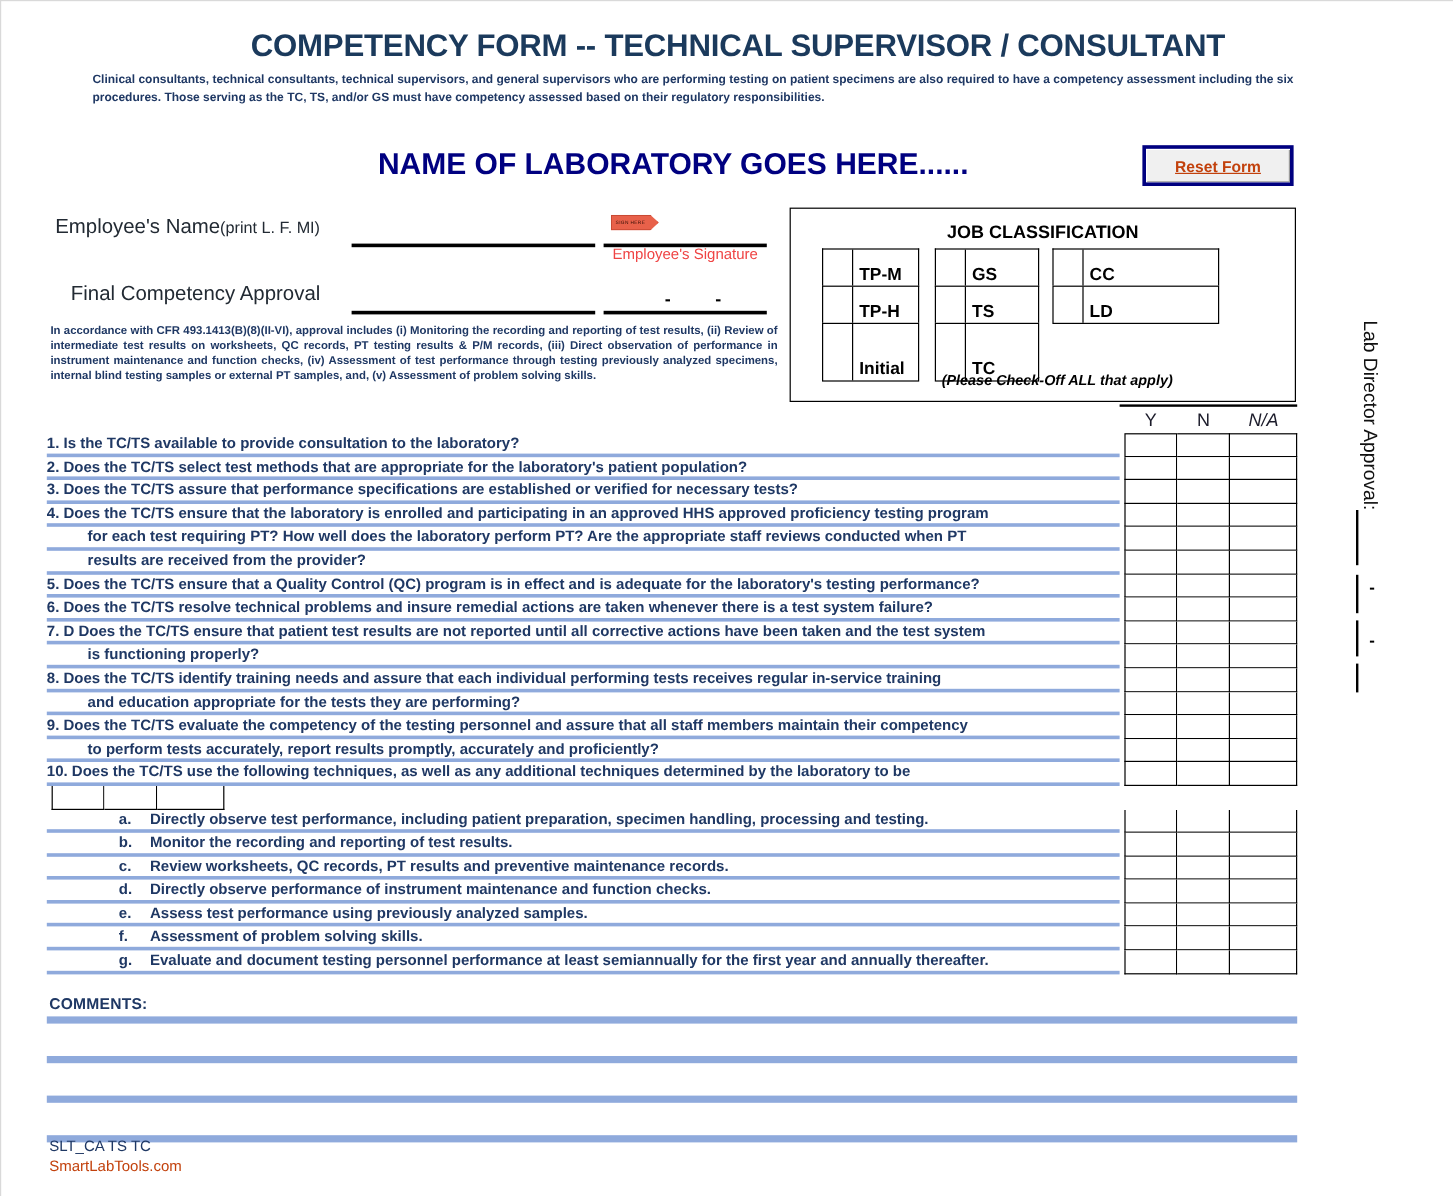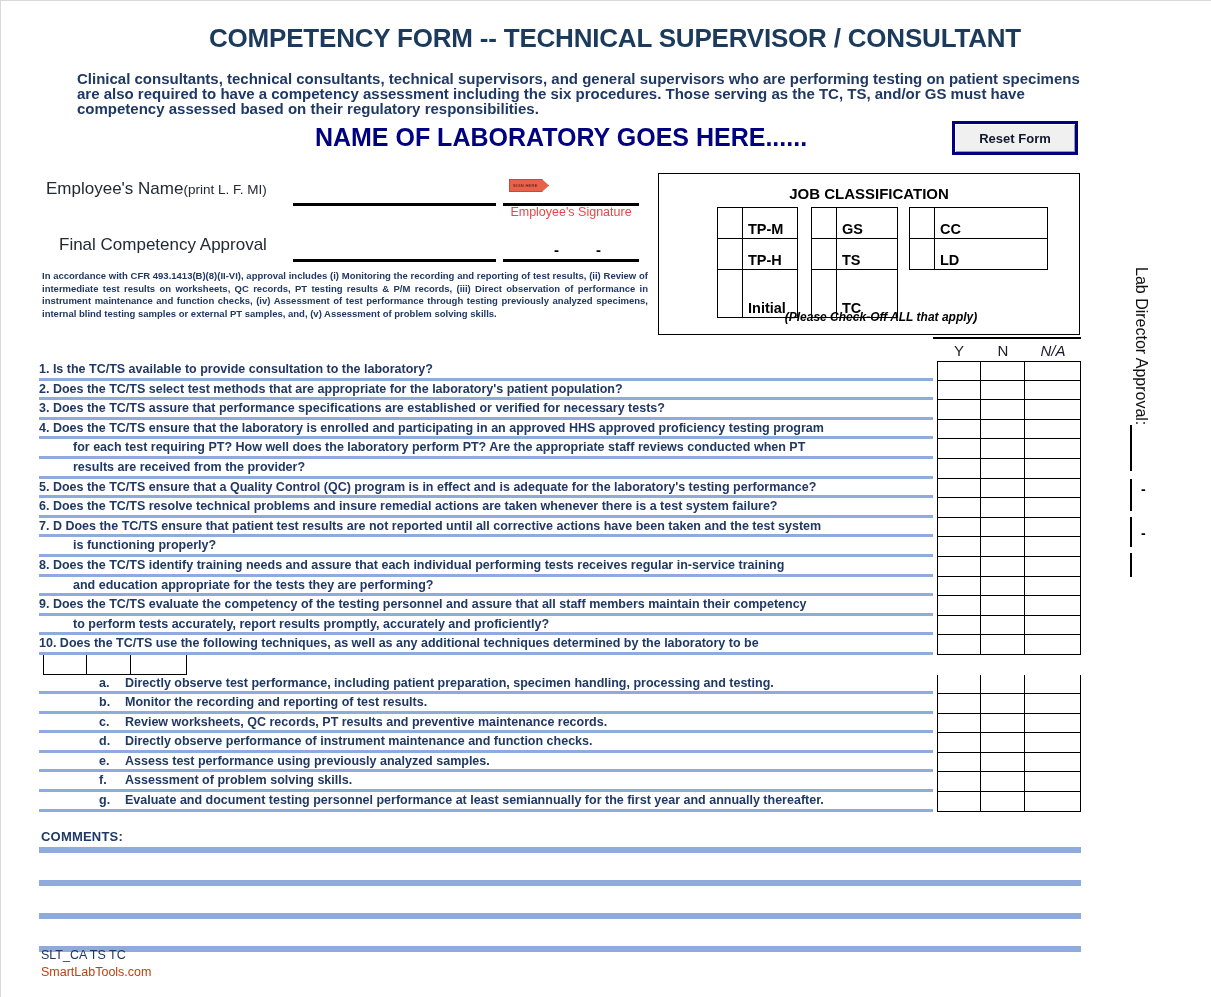--- a/index.html
+++ b/index.html
@@ -34,23 +34,23 @@
     text-align: center;
     font-size: 26px;
     font-weight: bold;
     color: #1b3a5c;
     letter-spacing: -0.2px;
     white-space: nowrap;
     margin-left: 19px;
   }
   .intro {
     position: absolute;
-    left: 76px; top: 70px;
+    left: 76px; top: 58px;
     width: 1020px;
-    font-size: 15px;
+    font-size: 10px;
     font-weight: bold;
     line-height: 15px;
     color: #1f3864;
   }
 
   
   .labname {
     position: absolute;
     left: 180px; top: 122px;
     width: 760px;
@@ -65,22 +65,23 @@
     left: 951px; top: 120px;
     width: 120px; height: 28px;
     border: 3px solid #000080;
     background: #f0f0f0;
     box-shadow: inset 1px 1px 0 #ffffff, inset -1px -1px 0 #9a9a9a;
     display: flex;
     align-items: center;
     justify-content: center;
     font-size: 13px;
     font-weight: bold;
-    color: #0f172a;
+    color: #c2410c;
     cursor: pointer;
+    text-decoration: underline;
   }
 
   
   .emp-name-label {
     position: absolute;
     left: 45px; top: 178px;
     font-size: 17px;
     color: #222a33;
     white-space: nowrap;
   }
@@ -159,21 +160,21 @@
   }
   .jobbox-title {
     position: absolute;
     left: 0; top: 11px;
     width: 420px;
     text-align: center;
     font-size: 15px;
     font-weight: bold;
     color: #000;
   }
-  .jc-group { position: absolute; margin-left: 32px; }
+  .jc-group { position: absolute; }
   .jc-g1 { left: 26px; top: 33px; }
   .jc-g2 { left: 120px; top: 33px; }
   .jc-g3 { left: 218px; top: 33px; }
 
   .jc-row {
     display: flex;
     border: 1px solid #000;
     border-bottom: none;
   }
   .jc-group .jc-row:last-child { border-bottom: 1px solid #000; }

